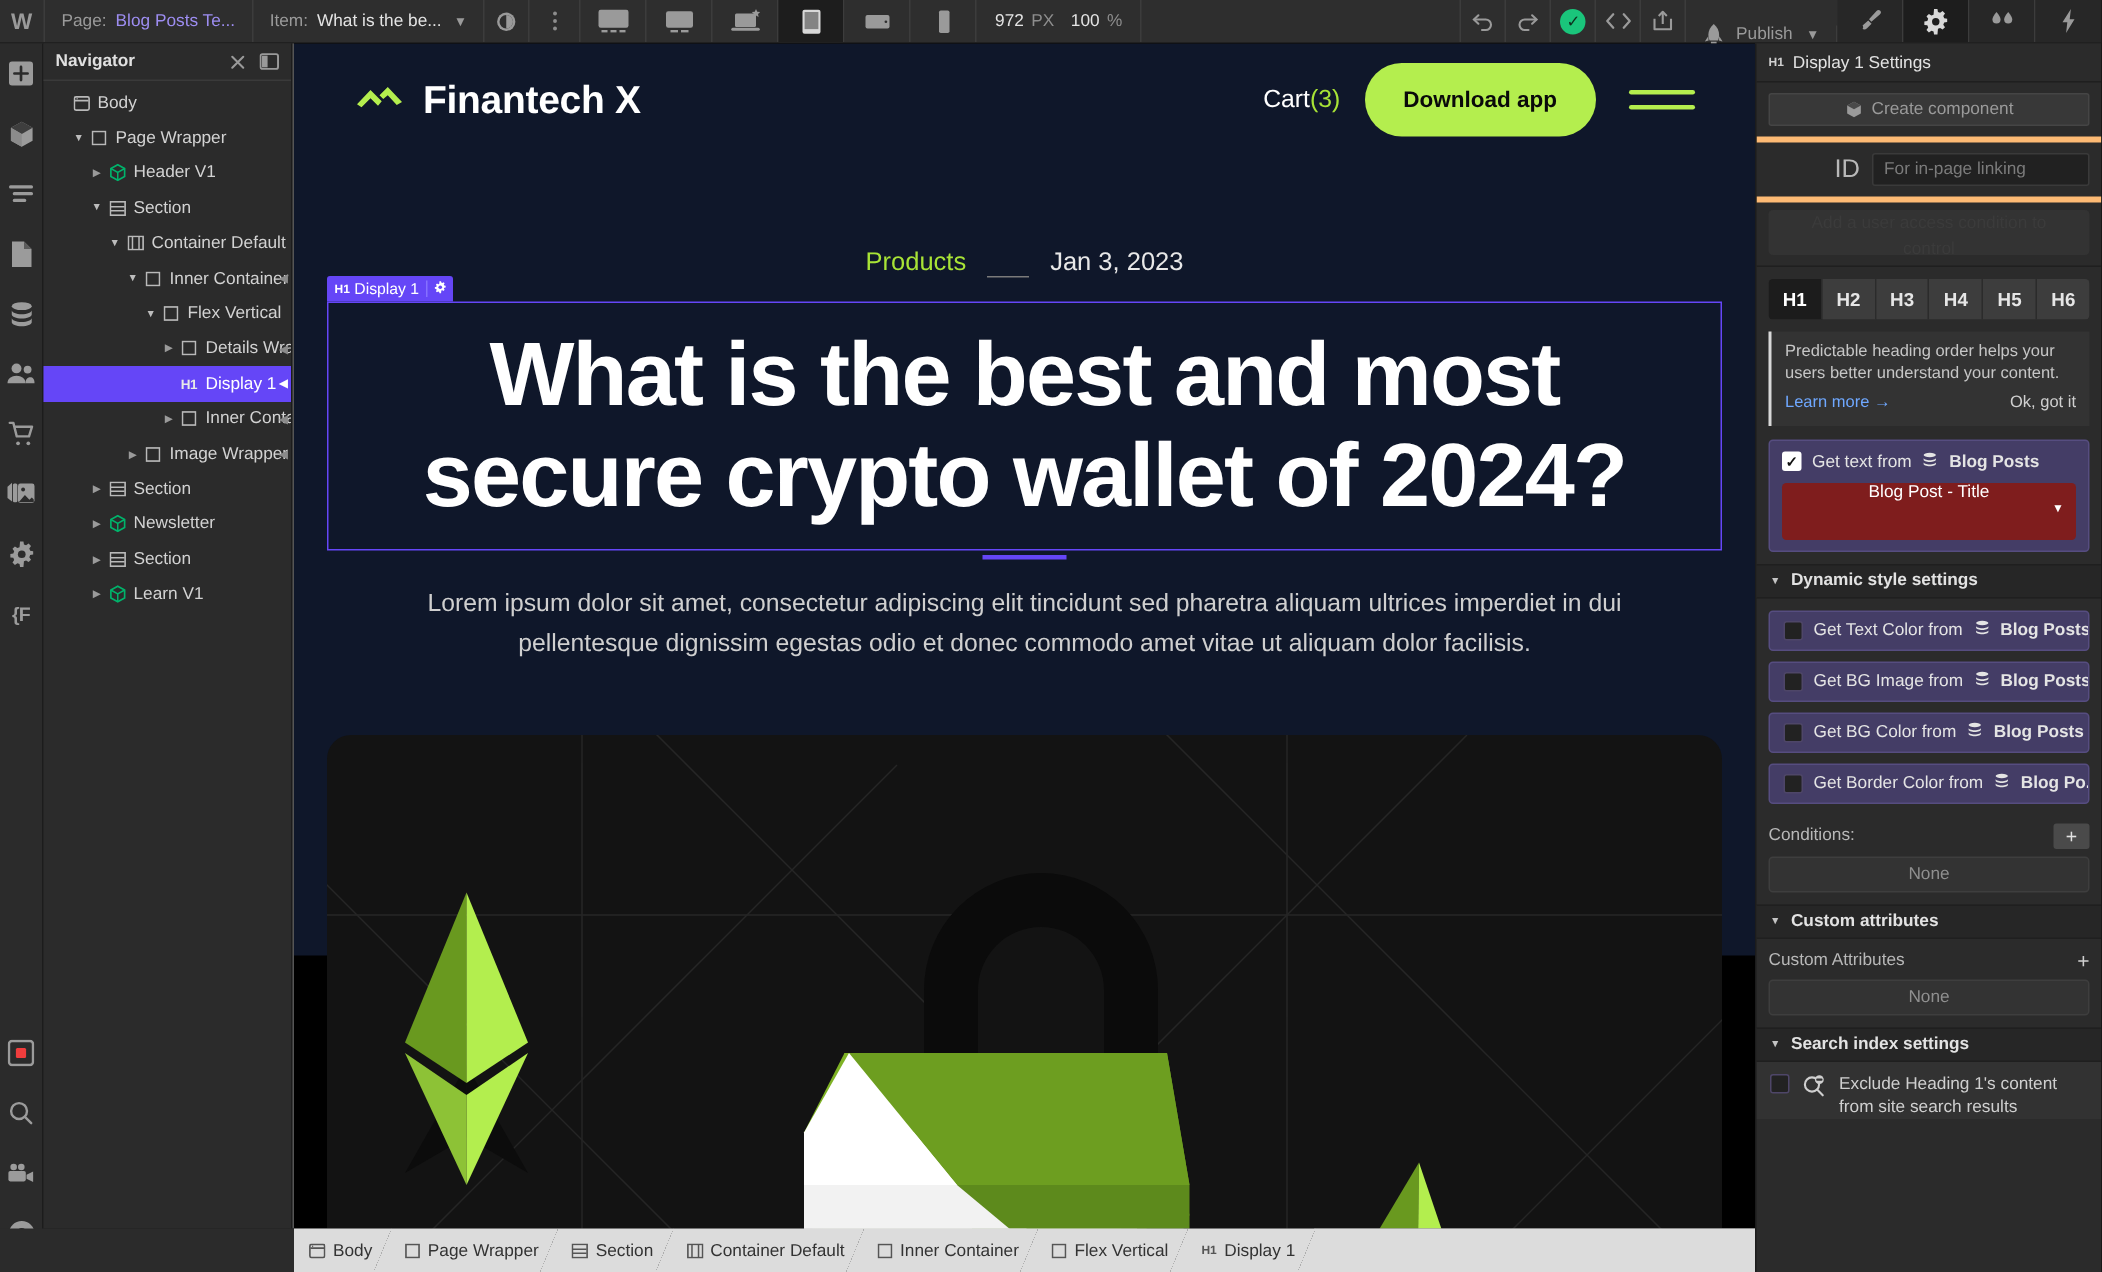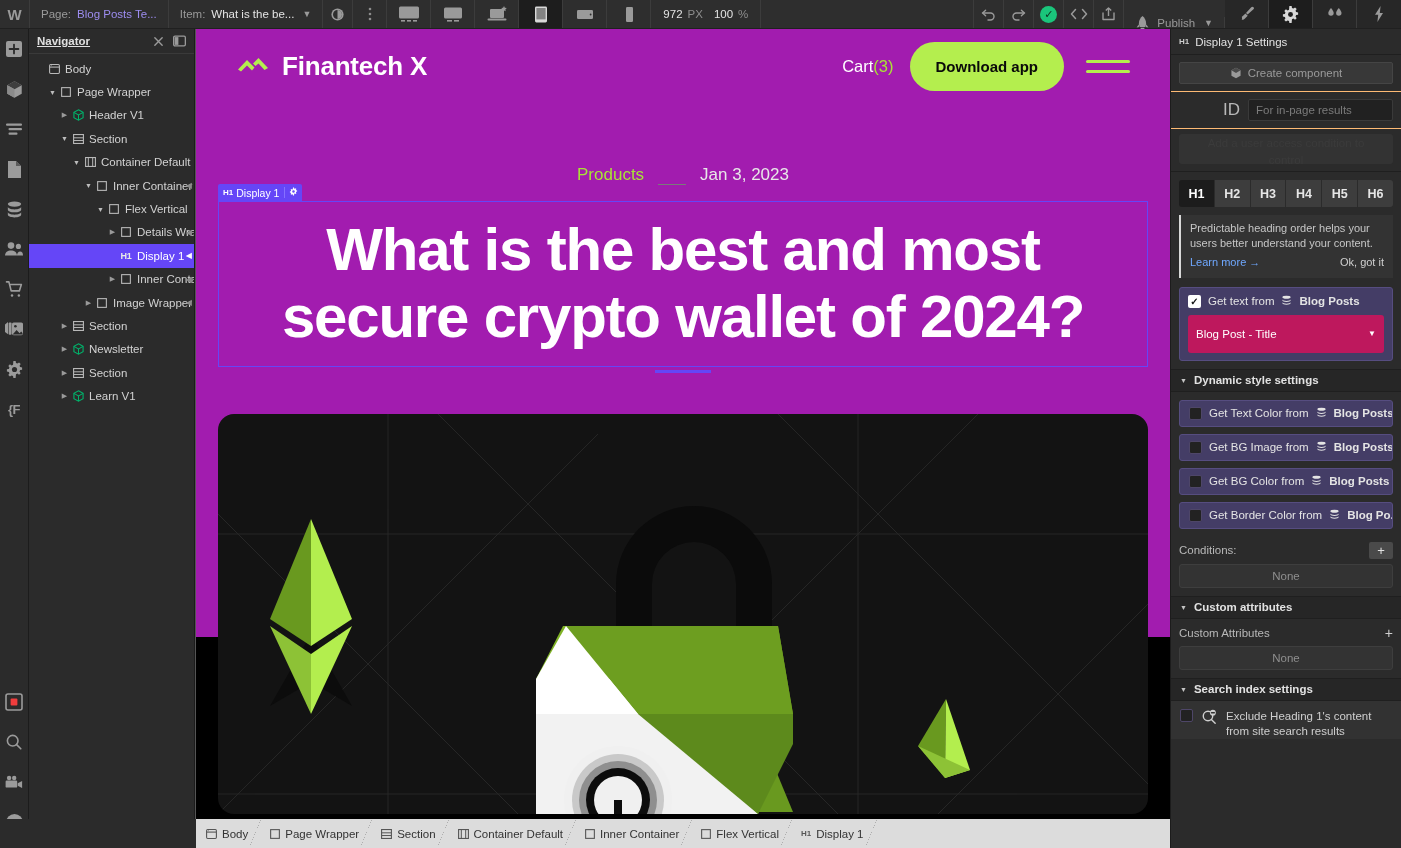--- a/index.html
+++ b/index.html
@@ -68,21 +68,21 @@
   
   .nav-panel {
     position: absolute; top: 29px; left: 29px; width: 166px; height: 790px;
     background: #2b2b2b; border-right: 1px solid #1c1c1c;
   }
   .nav-head {
     height: 25px; display:flex; align-items:center; padding: 0 8px;
     font-size: 11.5px; color:#e0e0e0; font-weight: bold;
     border-bottom: 1px solid #3a3a3a; background:#2b2b2b;
   }
-  .nav-head .t { flex: 1; text-decoration: underline; }
+  .nav-head .t { flex: 1; }
   .nav-head .ic { color:#9a9a9a; margin-left: 9px; font-size: 11px; display:flex; }
   .nav-tree { padding-top: 3px; position: relative; font-size: 11.5px; }
   .nav-row {
     height: 23.4px; display:flex; align-items:center; color:#d2d2d2;
     position: relative; white-space: nowrap; overflow: hidden;
   }
   .nav-row.sel { background:#6546f7; color:#fff; }
   .nav-tri { width: 11px; flex:none; color:#9a9a9a; font-size: 7px; display:flex;
              align-items:center; justify-content:center; }
   .nav-tri.open { color:#bdbdbd; }
@@ -94,21 +94,21 @@
 
   
   .canvas-outer {
     position: absolute; top: 29px; left: 196px; width: 974px; height: 790px;
     background: #000;
     overflow: hidden;
   }
   .canvas-gutter {
     position:absolute; top:29px; left:195px; width:1px; height:790px; background:#555;
   }
-  .site { width: 974px; height: 608px; background:#a21caf; position:relative; }
+  .site { width: 974px; height: 608px; background:#0f172a; position:relative; }
   .site-header {
     height: 74px; display:flex; align-items:center; padding: 0 40px; gap: 0;
   }
   .brand { display:flex; align-items:center; gap: 12px; }
   .brand-name { font-size: 26px; color:#fff; font-weight: bold; letter-spacing:-0.2px; }
   .hdr-spacer { flex: 1; }
   .cart { font-size:16.5px; color:#fff; margin-right: 16px; }
   .cart .n { color:#a8e336; }
   .dl-btn {
     background:#b4ee4e; color:#0a0a0a; font-size:15px; font-weight:bold;
@@ -155,21 +155,21 @@
   
   .right {
     position: absolute; top: 29px; right: 0; width: 231px; height: 819px;
     background: #2b2b2b; border-left: 1px solid #1c1c1c; overflow: hidden;
   }
   .rp-title {
     height: 26px; display:flex; align-items:center; gap:6px; padding: 0 8px;
     font-size: 11.5px; color:#e2e2e2; border-bottom:1px solid #1f1f1f;
   }
   .rp-title .sup { font-size:8px; font-weight:bold; color:#cfcfcf; }
-  .rp-block { padding: 7px 8px; border-bottom: 1px solid #fdba74; }
+  .rp-block { padding: 7px 8px; border-bottom: 4px solid #fdba74; }
   .btn-create {
     height: 22px; background:#383838; border:1px solid #454545; border-radius:2px;
     display:flex; align-items:center; justify-content:center; gap:6px;
     color:#9a9a9a; font-size:11.5px;
   }
   .rp-row { display:flex; align-items:center; gap: 8px; }
   .rp-lbl { font-size:17px; color:#b8b8b8;margin-left:44px; }
   .rp-input {
     flex:1; height:22px; background:#212121; border:1px solid #3a3a3a; border-radius:2px;
     display:flex; align-items:center; padding: 0 7px; font-size:11.5px; color:#7b7b7b;
@@ -205,22 +205,22 @@
     margin: 0 8px 8px 8px; background:#443d66; border:1px solid #564d80; border-radius:3px;
     padding: 7px 8px;
   }
   .dyn-row { display:flex; align-items:center; gap:7px; font-size:11.5px; color:#e4e4e4; }
   .cbox { width:13px; height:13px; border-radius:2px; background:#fff; color:#111;
           display:flex; align-items:center; justify-content:center; font-size:10px; font-weight:bold; flex:none; }
   .cbox.off { background:#222; border:1px solid #4e4668; }
   .cms-ic { font-size:10px; color:#e4e4e4; }
   .bold { font-weight:bold; }
   .dd {
-    margin-top: 7px; height:38px; background:#be185d; border-radius:3px;
-    display:flex; align-items:center; padding: 0 8px; font-size:11.5px; color:#fff;
+    margin-top: 7px; height:38px; background:#7f1d1d; border-radius:3px;
+    display:flex; align-items:center; padding: 0 8px; font-size:11.5px; color:#fff;flex-direction:column;
   }
   .dd .cv { margin-left:auto; font-size:8px; }
   .dyn-item {
     margin: 0 8px 7px 8px; background:#443d66; border:1px solid #564d80; border-radius:3px;
     height: 27px; display:flex; align-items:center; gap:7px; padding: 0 9px;
     font-size:11.5px; color:#e4e4e4; white-space:nowrap; overflow:hidden;
   }
   .dyn-wrap { padding-top: 8px; }
   .cond-row { display:flex; align-items:center; padding: 6px 8px 0 8px; }
   .cond-row .lb { font-size:11.5px; color:#b8b8b8; flex:1; }
@@ -711,20 +711,21 @@
               <circle cx="10" cy="10" r="2.7" fill="#6546f7"></circle>
             </svg>
           </span>
         </div>
         <div class="h1-box">
           <h1 class="display">What is the best and most secure crypto wallet of 2024?</h1>
         </div>
         <div class="h1-caret"></div>
       </div>
 
+      <p class="lede">Lorem ipsum dolor sit amet, consectetur adipiscing elit tincidunt sed pharetra aliquam ultrices imperdiet in dui pellentesque dignissim egestas odio et donec commodo amet vitae ut aliquam dolor facilisis.</p>
 
       <div class="illus">
         <svg width="930" height="400" viewBox="0 0 930 400" style="position:absolute;left:0;top:0">
           <defs>
             <linearGradient id="lockFace" x1="0" y1="0" x2="0.35" y2="1">
               <stop offset="0" stop-color="#ffffff"></stop>
                 <stop offset="1" stop-color="#e2e2e2"></stop>
             </linearGradient>
           </defs>
 
@@ -800,21 +801,21 @@
           <path d="M10 1.3l7.6 4.2L10 9.8 2.4 5.5z" fill="#4a4a4a"></path>
         </svg>
         <span>Create component</span>
       </div>
     </div>
 
     <div class="rp-block">
       <div class="rp-row">
         <span class="rp-lbl">ID</span>
         <div class="rp-input">
-          <span>For in-page results</span>
+          <span>For in-page linking</span>
         </div>
       </div>
     </div>
 
     <div style="padding:5px 0 7px 0;border-bottom:1px solid #1f1f1f">
       <div class="ghost-note">
         <div class="l1">Add a user access condition to control</div>
 
       </div>
     </div>

